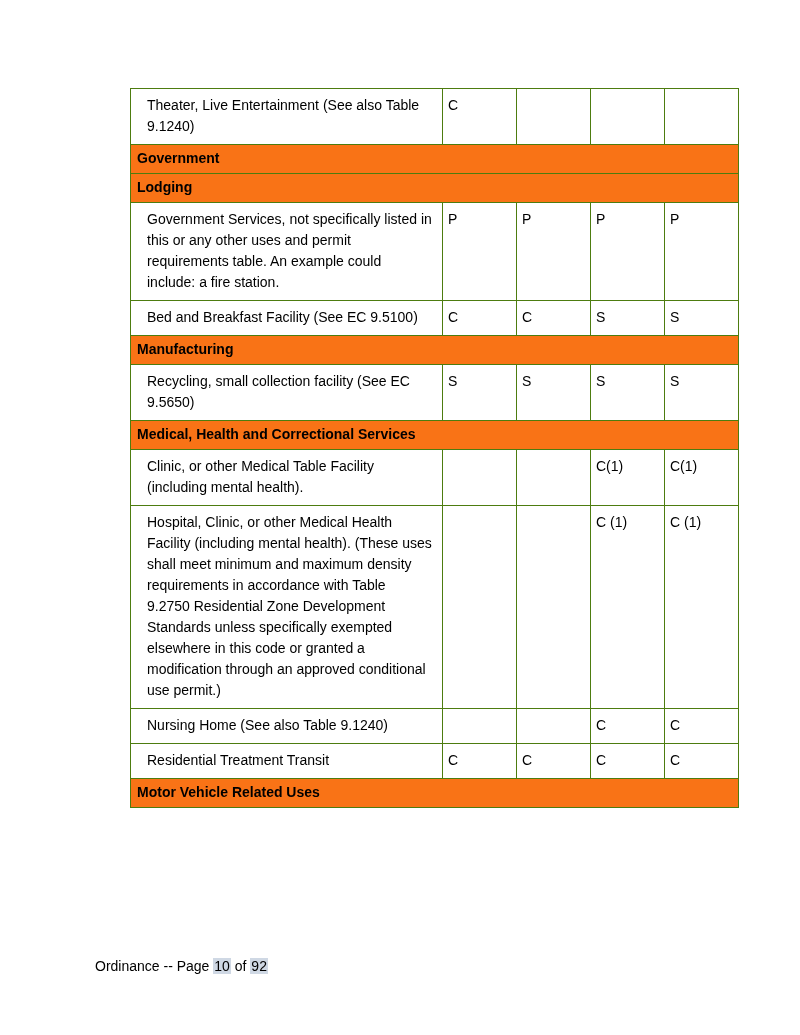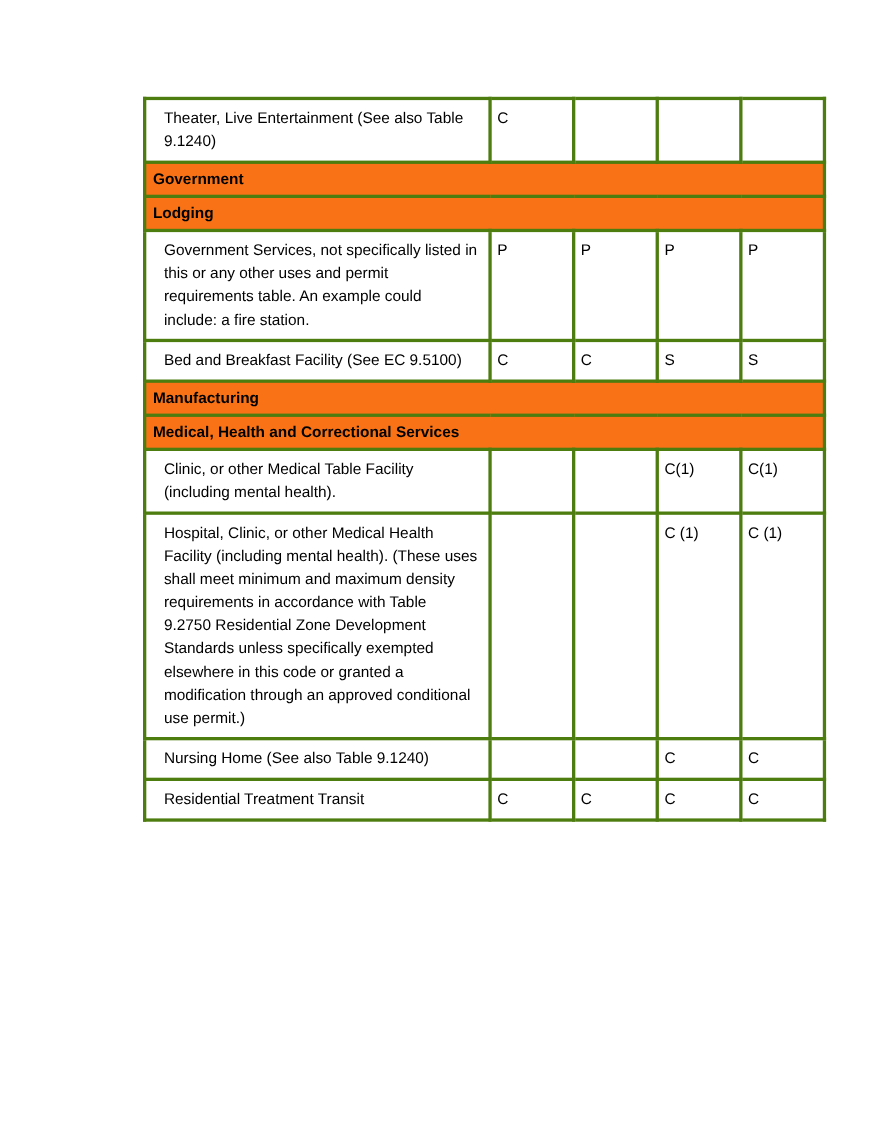--- a/index.html
+++ b/index.html
@@ -21,21 +21,21 @@
     left: 130px;
     top: 88px;
     width: 541px;
     border-collapse: collapse;
     table-layout: fixed;
     font-size: 14px;
     line-height: 21px;
     color: #000000;
   }
   .permit-table td {
-    border: 3px solid #4d7c0f;
+    border: 1px solid #4d7c0f;
     vertical-align: top;
     word-wrap: break-word;
   }
   .permit-table td.use {
     width: 285px;
     padding: 6px 10px 7px 16px;
   }
   .permit-table td.val {
     width: 64px;
     padding: 6px 4px 7px 5px;
@@ -90,20 +90,27 @@
           <td class="use">Bed and Breakfast Facility (See EC 9.5100)</td>
           <td class="val">C</td>
           <td class="val">C</td>
           <td class="val">S</td>
           <td class="val">S</td>
         </tr>
         <tr>
           <td colspan="5" class="section">Manufacturing</td>
         </tr>
         <tr>
+          <td class="use">Recycling, small collection facility (See EC 9.5650)</td>
+          <td class="val">S</td>
+          <td class="val">S</td>
+          <td class="val">S</td>
+          <td class="val">S</td>
+        </tr>
+        <tr>
           <td colspan="5" class="section">Medical, Health and Correctional Services</td>
         </tr>
         <tr>
           <td class="use">Clinic, or other Medical Table Facility (including mental health).</td>
           <td class="val"></td>
           <td class="val"></td>
           <td class="val">C(1)</td>
           <td class="val">C(1)</td>
         </tr>
         <tr>
@@ -120,17 +127,26 @@
           <td class="val">C</td>
           <td class="val">C</td>
         </tr>
         <tr>
           <td class="use">Residential Treatment Transit</td>
           <td class="val">C</td>
           <td class="val">C</td>
           <td class="val">C</td>
           <td class="val">C</td>
         </tr>
+        <tr>
+          <td colspan="5" class="section">Motor Vehicle Related Uses</td>
+        </tr>
       </tbody>
   </table>
 
+  <div class="footer">
+    <span>Ordinance -- Page</span>
+    <span class="field">10</span>
+    <span>of</span>
+    <span class="field">92</span>
+  </div>
 
 </div>
 
 </body></html>

